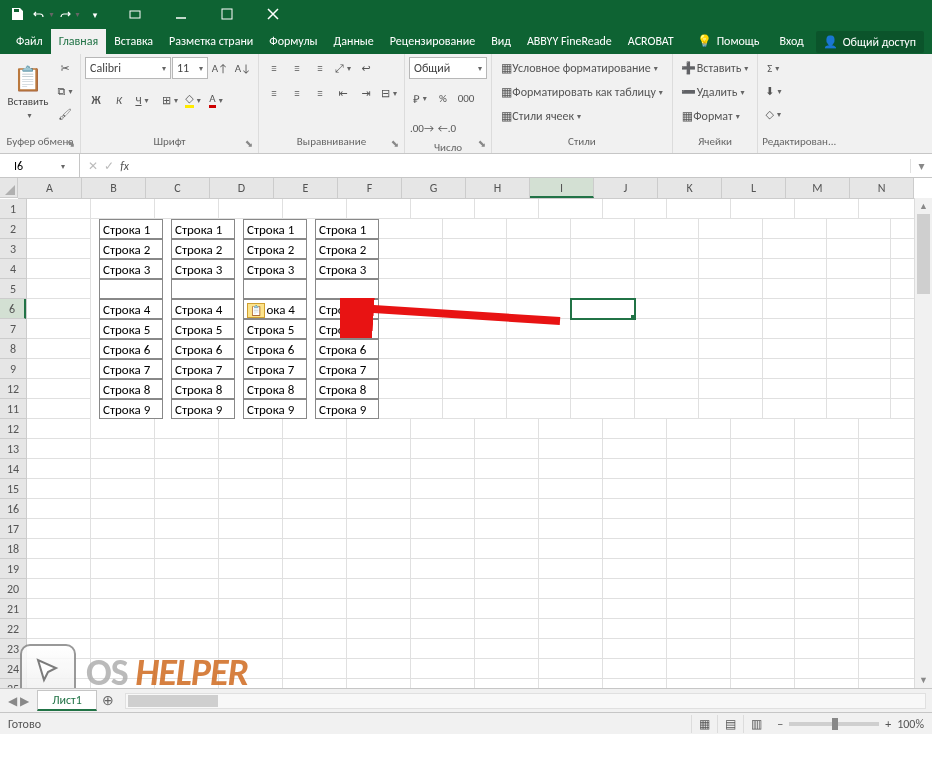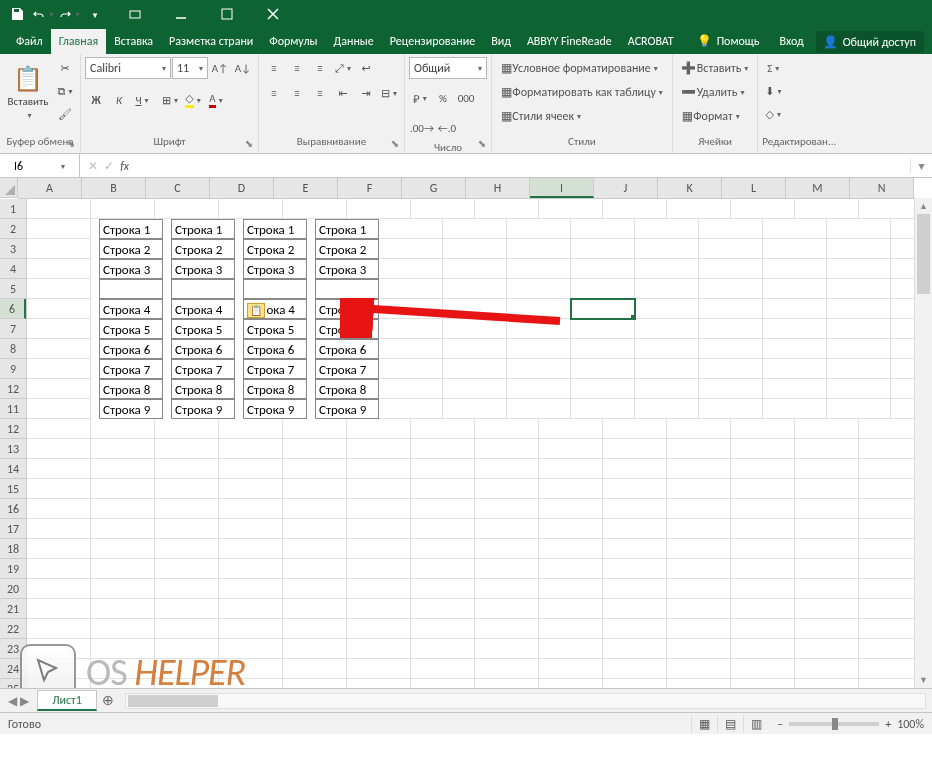--- a/index.html
+++ b/index.html
@@ -77,21 +77,21 @@
 .status { height:22px; background:#f1f1f1; border-top:1px solid #c6c6c6; display:flex; align-items:center; font-size:12px; color:#555; padding:0 8px; }
 .viewbtns { margin-left:auto; display:flex; align-items:center; gap:0; }
 .vb { width:26px; height:18px; display:flex; align-items:center; justify-content:center; border-left:1px solid #dcdcdc; cursor:pointer; }
 .zoom { display:flex; align-items:center; gap:6px; margin-left:8px; }
 .zslider { width:90px; height:4px; background:#cfcfcf; position:relative; }
 .zhandle { position:absolute; left:43px; top:-4px; width:6px; height:12px; background:#888; }
 
 
 .watermark { position:absolute; left:20px; bottom:60px; display:flex; align-items:center; gap:10px; opacity:.85; pointer-events:none; }
 .wm-cursor { width:56px; height:56px; border:2px solid #888; border-radius:10px; display:flex; align-items:center; justify-content:center; background:linear-gradient(#fff,#eee); }
-.wm-text { font-size:38px; font-weight:400; color:#aeaeae; font-family:Arial; letter-spacing:-1px; }
+.wm-text { font-size:38px; font-weight:700; color:#aeaeae; font-family:Arial; letter-spacing:-1px; }
 .wm-text .hl { color:#d06a1f; font-style:italic; }
 
 svg { display:block; }
 </style>
 </head>
 <body>
 
 <div class="titlebar">
   <div class="qat">
     <div class="ic">

